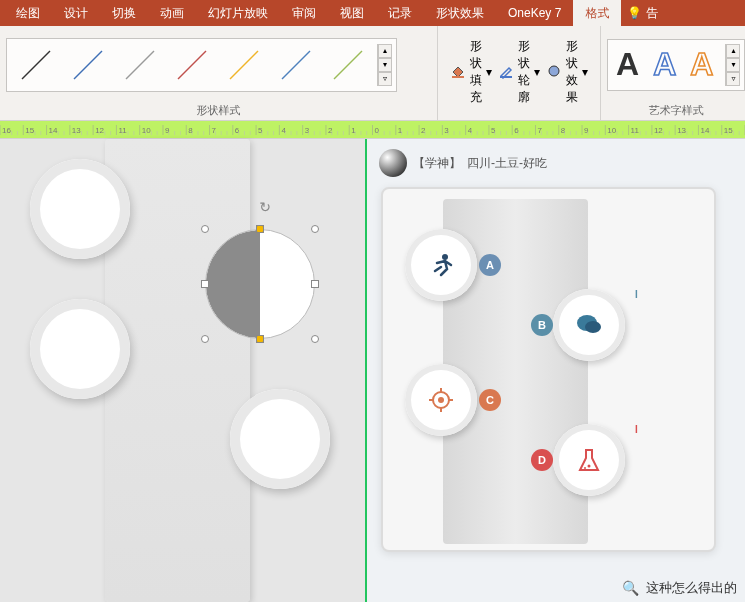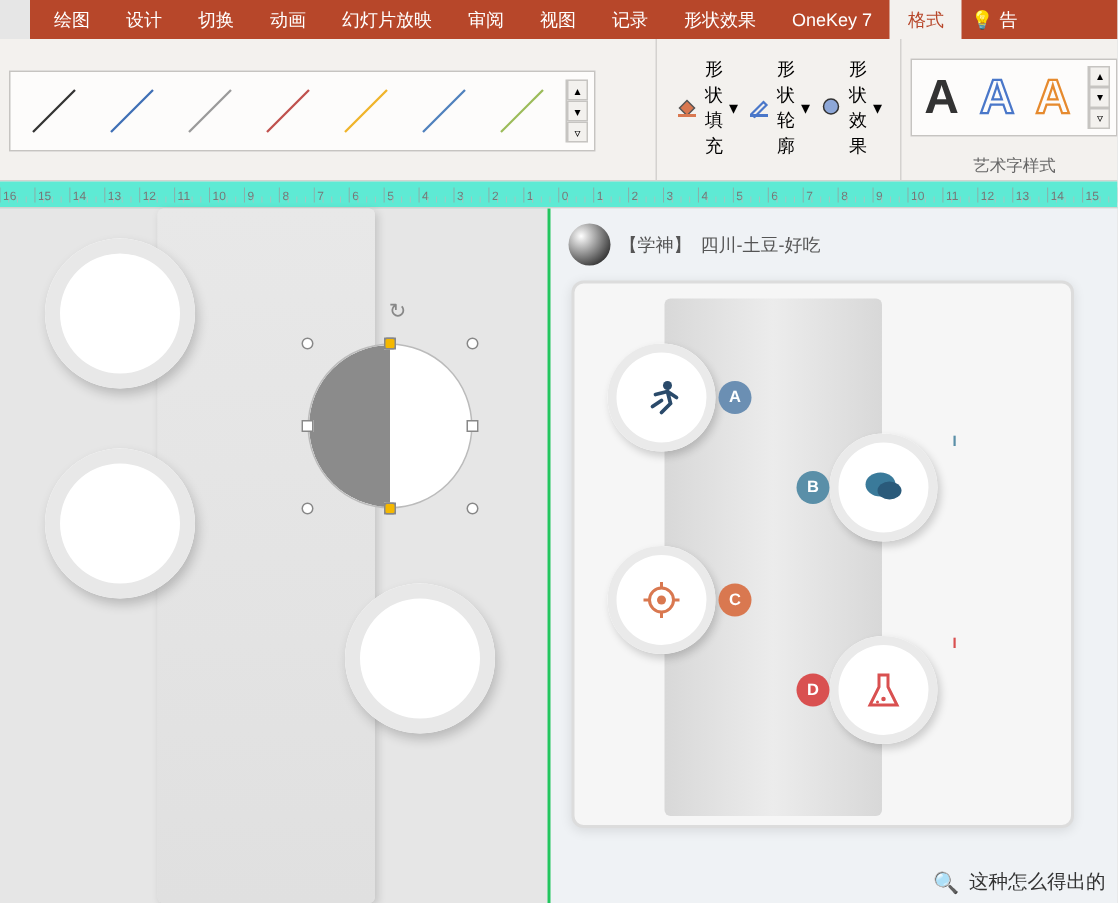--- a/index.html
+++ b/index.html
@@ -1,19 +1,19 @@
 <!DOCTYPE html>
 <html><head>
 <meta charset="utf-8">
 <style>
   * { margin: 0; padding: 0; box-sizing: border-box; }
   body { width: 745px; height: 602px; font-family: "Microsoft YaHei", sans-serif; background: #e6e6e6; overflow: hidden; font-size: 12px; }
   
   
-  .tabs-bar { background: #b7472a; height: 26px; display: flex; align-items: center; color: #fff; padding: 0 4px; margin-left: 20px; }
+  .tabs-bar { background: #b7472a; height: 26px; display: flex; align-items: center; color: #fff; padding: 0 4px; }
   .tab { padding: 0 12px; height: 26px; display: flex; align-items: center; cursor: pointer; font-size: 12px; }
   .tab.active { background: #f3f1ee; color: #b7472a; }
   .tell-me { display: flex; align-items: center; padding: 0 6px; gap: 4px; color: #fff; }
   
   
   .ribbon { background: #f3f1ee; height: 95px; display: flex; border-bottom: 1px solid #d4d2cf; }
   .ribbon-group { display: flex; flex-direction: column; border-right: 1px solid #d4d2cf; padding: 2px 6px 0; }
   .ribbon-group-content { flex: 1; display: flex; align-items: center; }
   .ribbon-group-label { text-align: center; font-size: 11px; color: #666; padding: 2px 0; }
   
@@ -26,21 +26,21 @@
   
   
   .shape-options { display: flex; flex-direction: row; gap: 2px; padding: 2px 4px; }
   .shape-opt { display: flex; align-items: center; gap: 4px; font-size: 12px; cursor: pointer; padding: 1px 2px; }
   
   
   .wordart-gallery { border: 1px solid #c6c4c1; background: #fdfcfb; display: flex; align-items: center; padding: 4px; gap: 6px; }
   .wa-sample { font-size: 32px; font-weight: bold; font-family: Arial; padding: 2px 4px; cursor: pointer; }
   
   
-  .ruler { background: #5eead4; height: 18px; border-bottom: 1px solid #d4d2cf; font-size: 8px; color: #777; position: relative; overflow: hidden; }
+  .ruler { background: #bef264; height: 18px; border-bottom: 1px solid #d4d2cf; font-size: 8px; color: #777; position: relative; overflow: hidden; }
   
   
   .canvas-area { position: relative; height: 463px; background: #e6e6e6; display: flex; }
   
   
   .left-pane { width: 365px; height: 463px; position: relative; }
   .rect-bg { position: absolute; left: 105px; top: 0; width: 145px; height: 463px; background: linear-gradient(180deg, #e8e8e8, #e0e0e0); border-radius: 4px; box-shadow: 2px 2px 6px rgba(0,0,0,0.15); }
   .ring { position: absolute; width: 100px; height: 100px; border-radius: 50%; background: #fff; box-shadow: 2px 4px 8px rgba(0,0,0,0.2), inset 0 0 0 10px #e8e8e8; }
   .ring.r1 { left: 30px; top: 20px; }
   .ring.r2 { left: 30px; top: 160px; }
@@ -128,20 +128,21 @@
               <line x1="4" y1="32" x2="32" y2="4" stroke="#9bbb59" stroke-width="1.5"></line>
             </svg>
           </div>
         <div class="gallery-scroll">
           <div class="gallery-scroll-btn">▴</div>
           <div class="gallery-scroll-btn">▾</div>
           <div class="gallery-scroll-btn">▿</div>
         </div>
       </div>
     </div>
+    <div class="ribbon-group-label">形状样式</div>
   </div>
 
   <div class="ribbon-group" style="flex:0 0 100px;border-right:none">
     <div class="ribbon-group-content">
       <div class="shape-options">
         <div class="shape-opt">
           <span><svg width="16" height="16">
                 <path d="M3 9 L8 4 L13 9 L8 14 Z" fill="#d97850" stroke="#555"></path>
                 <rect x="2" y="13" width="12" height="2" fill="#d97850"></rect>
               </svg></span>

